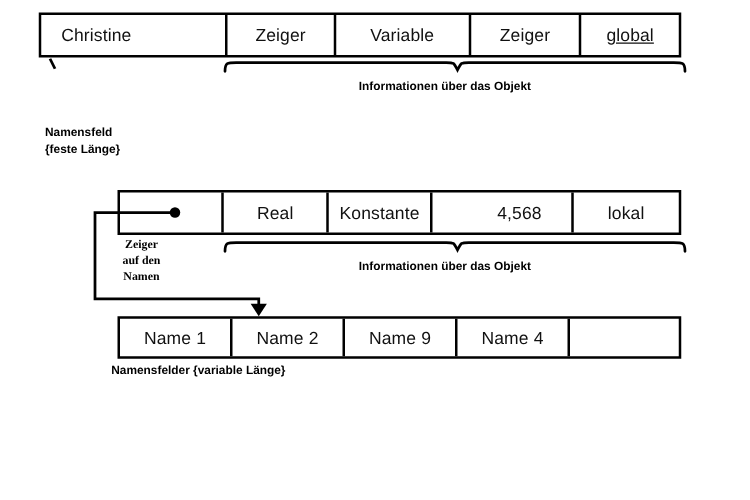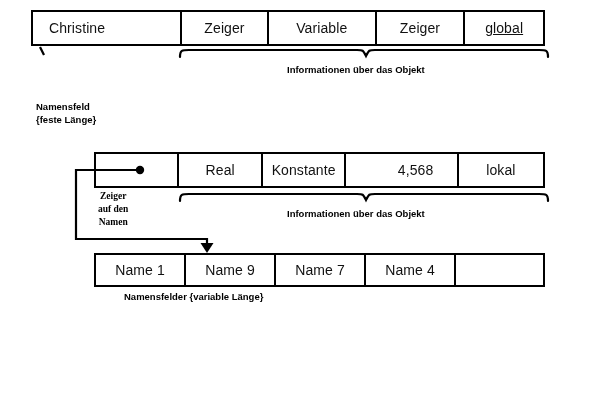--- a/index.html
+++ b/index.html
@@ -78,21 +78,21 @@
     font-weight: bold;
     line-height: 13px;
     color: #000000;
     white-space: pre;
   }
 
   #label-namensfeld { left: 36px; top: 72px; margin-top: 28px; }
   #label-brace-one  { left: 287px; top: 63px; }
   #label-zeiger     { left: 98px; top: 190px; text-align: center; font-family: Liberation Serif, serif; }
   #label-brace-two  { left: 287px; top: 207px; }
-  #label-namensfelder { left: 89px; top: 290px; margin-left: 35px; }
+  #label-namensfelder { left: 89px; top: 290px; }
 
   
   #vector-layer {
     position: absolute;
     left: 0;
     top: 0;
     width: 600px;
     height: 400px;
     pointer-events: none;
   }
@@ -113,22 +113,22 @@
   <div class="record" id="record-two">
     <div class="cell c0"></div>
     <div class="cell c1">Real</div>
     <div class="cell c2">Konstante</div>
     <div class="cell c3">4,568</div>
     <div class="cell c4">lokal</div>
   </div>
 
   <div class="record" id="record-three">
     <div class="cell c0">Name 1</div>
-    <div class="cell c1">Name 9</div>
-    <div class="cell c2">Name 7</div>
+    <div class="cell c1">Name 2</div>
+    <div class="cell c2">Name 9</div>
     <div class="cell c3">Name 4</div>
     <div class="cell c4"></div>
   </div>
 
   <div class="label" id="label-namensfeld">Namensfeld
 {feste Länge}</div>
   <div class="label" id="label-brace-one">Informationen über das Objekt</div>
   <div class="label" id="label-zeiger">Zeiger
 auf den
 Namen</div>

